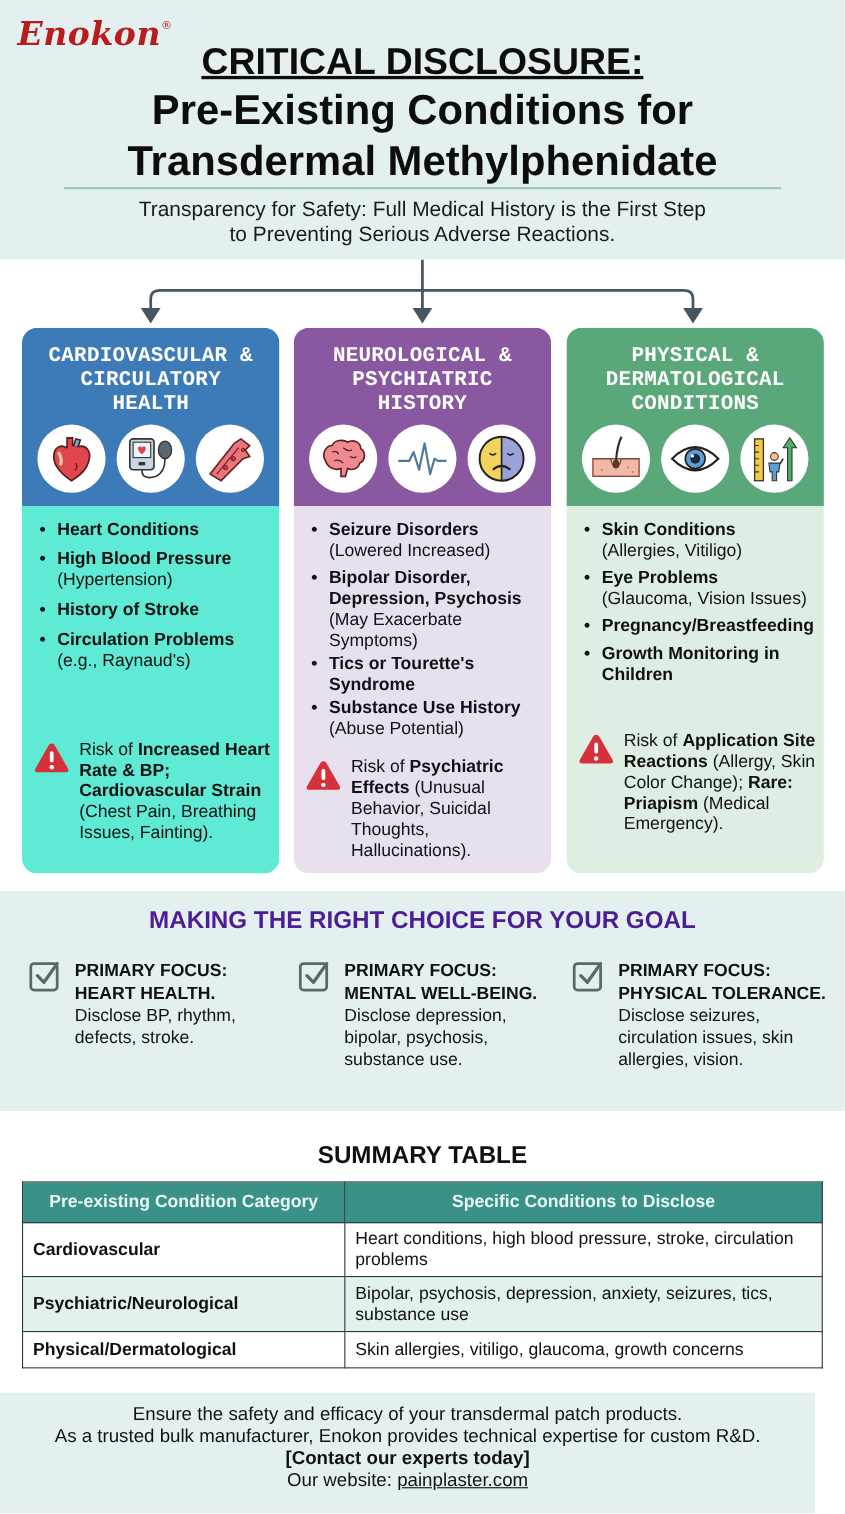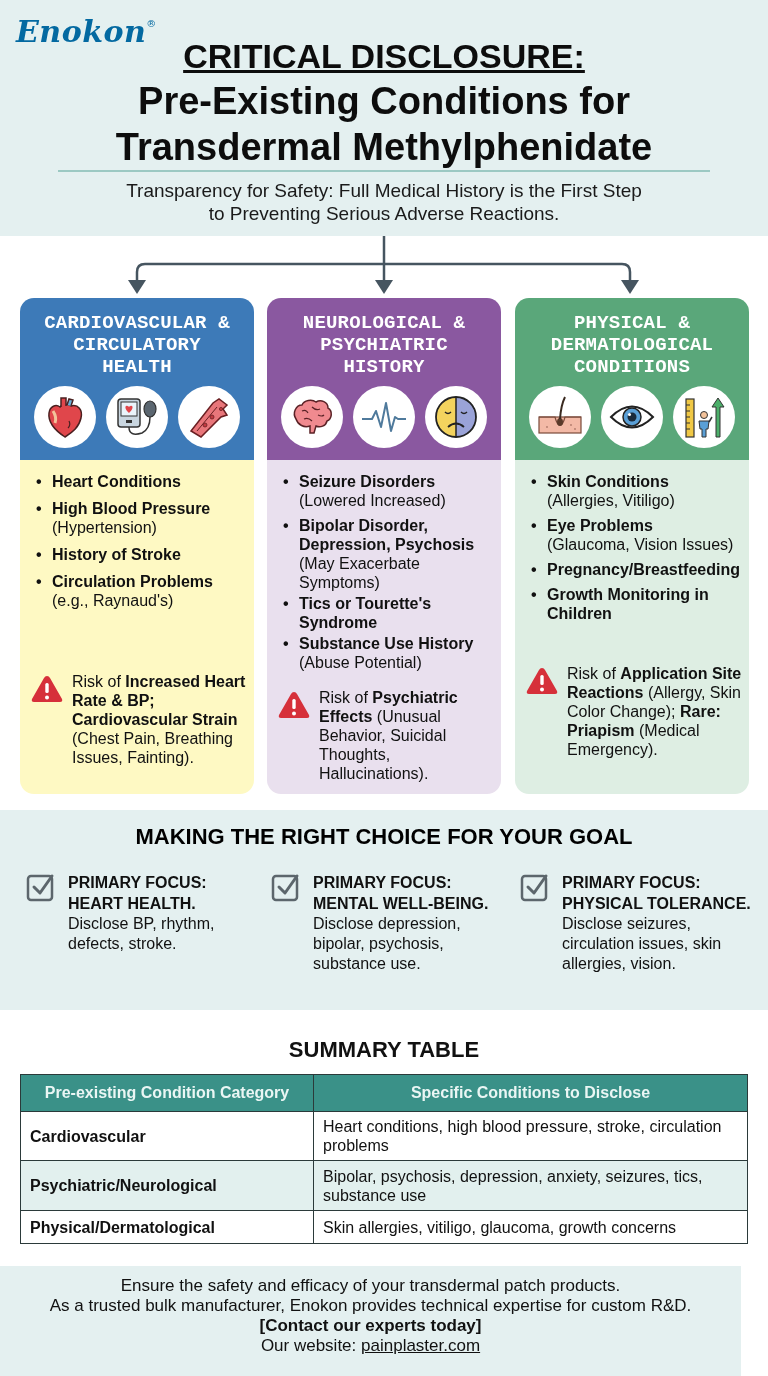--- a/index.html
+++ b/index.html
@@ -1,21 +1,21 @@
 <!DOCTYPE html>
 <html><head>
 <meta charset="utf-8">
 <style>
   * { box-sizing: border-box; margin: 0; padding: 0; }
   html, body { width: 768px; height: 1376px; overflow: hidden; }
   body { font-family: "Liberation Sans", "DejaVu Sans", sans-serif; background: #ffffff; color: #111; position: relative; }
 
   
   .header { position: absolute; left: 0; top: 0; width: 768px; height: 236px; background: #e4f0f0; }
-  .logo { position: absolute; left: 16px; top: 14px; font-family: "DejaVu Serif", "Liberation Serif", serif; font-style: italic; font-weight: bold; font-size: 30px; color: #0369a1; letter-spacing: 0.5px; }
+  .logo { position: absolute; left: 16px; top: 14px; font-family: "DejaVu Serif", "Liberation Serif", serif; font-style: italic; font-weight: bold; font-size: 30px; color: #b91c1c; letter-spacing: 0.5px; }
   .logo sup { font-size: 10px; font-style: normal; font-weight: normal; vertical-align: top; position: relative; top: 4px; }
   .title { position: absolute; left: 40px; width: 688px; top: 34px; text-align: center; font-weight: bold; color: #0d0d0d; line-height: 46px; }
   .title .l1 { font-size: 34px; display: block; line-height: 44px; text-decoration: underline; }
   .title .l2 { font-size: 38px; display: block; }
   .divider { position: absolute; left: 58px; top: 170px; width: 652px; height: 2px; background: #9cc9c3; }
   .subtitle { position: absolute; left: 40px; width: 688px; top: 179px; text-align: center; font-size: 19px; line-height: 23px; color: #1a1a1a; }
 
   
   .arrows { position: absolute; left: 0; top: 236px; width: 768px; height: 64px; }
 
@@ -30,31 +30,31 @@
   .bullets li { position: relative; padding-left: 18px; font-size: 16px; line-height: 19px; margin-bottom: 8px; color: #111; }
   .bullets li::before { content: "•"; position: absolute; left: 2px; top: 0; font-weight: bold; }
   .bullets li b { font-weight: bold; }
   .bullets.tight li { margin-bottom: 2px; }
   .risk { position: absolute; left: 10px; right: 6px; display: flex; gap: 8px; }
   .risk .warn { flex: 0 0 34px; margin-top: 2px; }
   .risk .rtext { font-size: 16px; line-height: 19px; color: #111; }
 
   .col-blue { left: 20px; }
   .col-blue .col-head { background: #3d7ab8; }
-  .col-blue .col-body { background: #fef9c3; }
+  .col-blue .col-body { background: #5eead4; }
   .col-purple { left: 267px; }
   .col-purple .col-head { background: #8a58a0; }
   .col-purple .col-body { background: #e9e0ee; }
   .col-green { left: 515px; }
   .col-green .col-head { background: #5aa77a; }
   .col-green .col-body { background: #deeee3; }
 
   
   .choice { position: absolute; left: 0; top: 810px; width: 768px; height: 200px; background: #e4f0f0; }
-  .choice-title { position: absolute; top: 14px; width: 100%; text-align: center; font-weight: bold; font-size: 22px; color: #000000; }
+  .choice-title { position: absolute; top: 14px; width: 100%; text-align: center; font-weight: bold; font-size: 22px; color: #4c1d95; }
   .focus { position: absolute; top: 62px; display: flex; gap: 12px; }
   .focus .chk { flex: 0 0 30px; margin-top: 0; }
   .focus .ftitle { font-weight: bold; font-size: 16px; line-height: 21px; color: #111; }
   .focus .fdesc { font-size: 16px; line-height: 20px; color: #111; }
 
   
   .sum-title { position: absolute; top: 1037px; width: 100%; text-align: center; font-weight: bold; font-size: 22px; color: #111; }
   table.summary { position: absolute; left: 20px; top: 1074px; width: 728px; border-collapse: collapse; font-size: 16px; }
   table.summary th { background: #3a9188; color: #eaf6f4; font-weight: bold; height: 37px; border: 1.5px solid #2b3a3a; text-align: center; font-size: 16px; }
   table.summary td { border: 1.5px solid #2b3a3a; padding: 2px 9px; line-height: 19px; vertical-align: middle; color: #111; }

